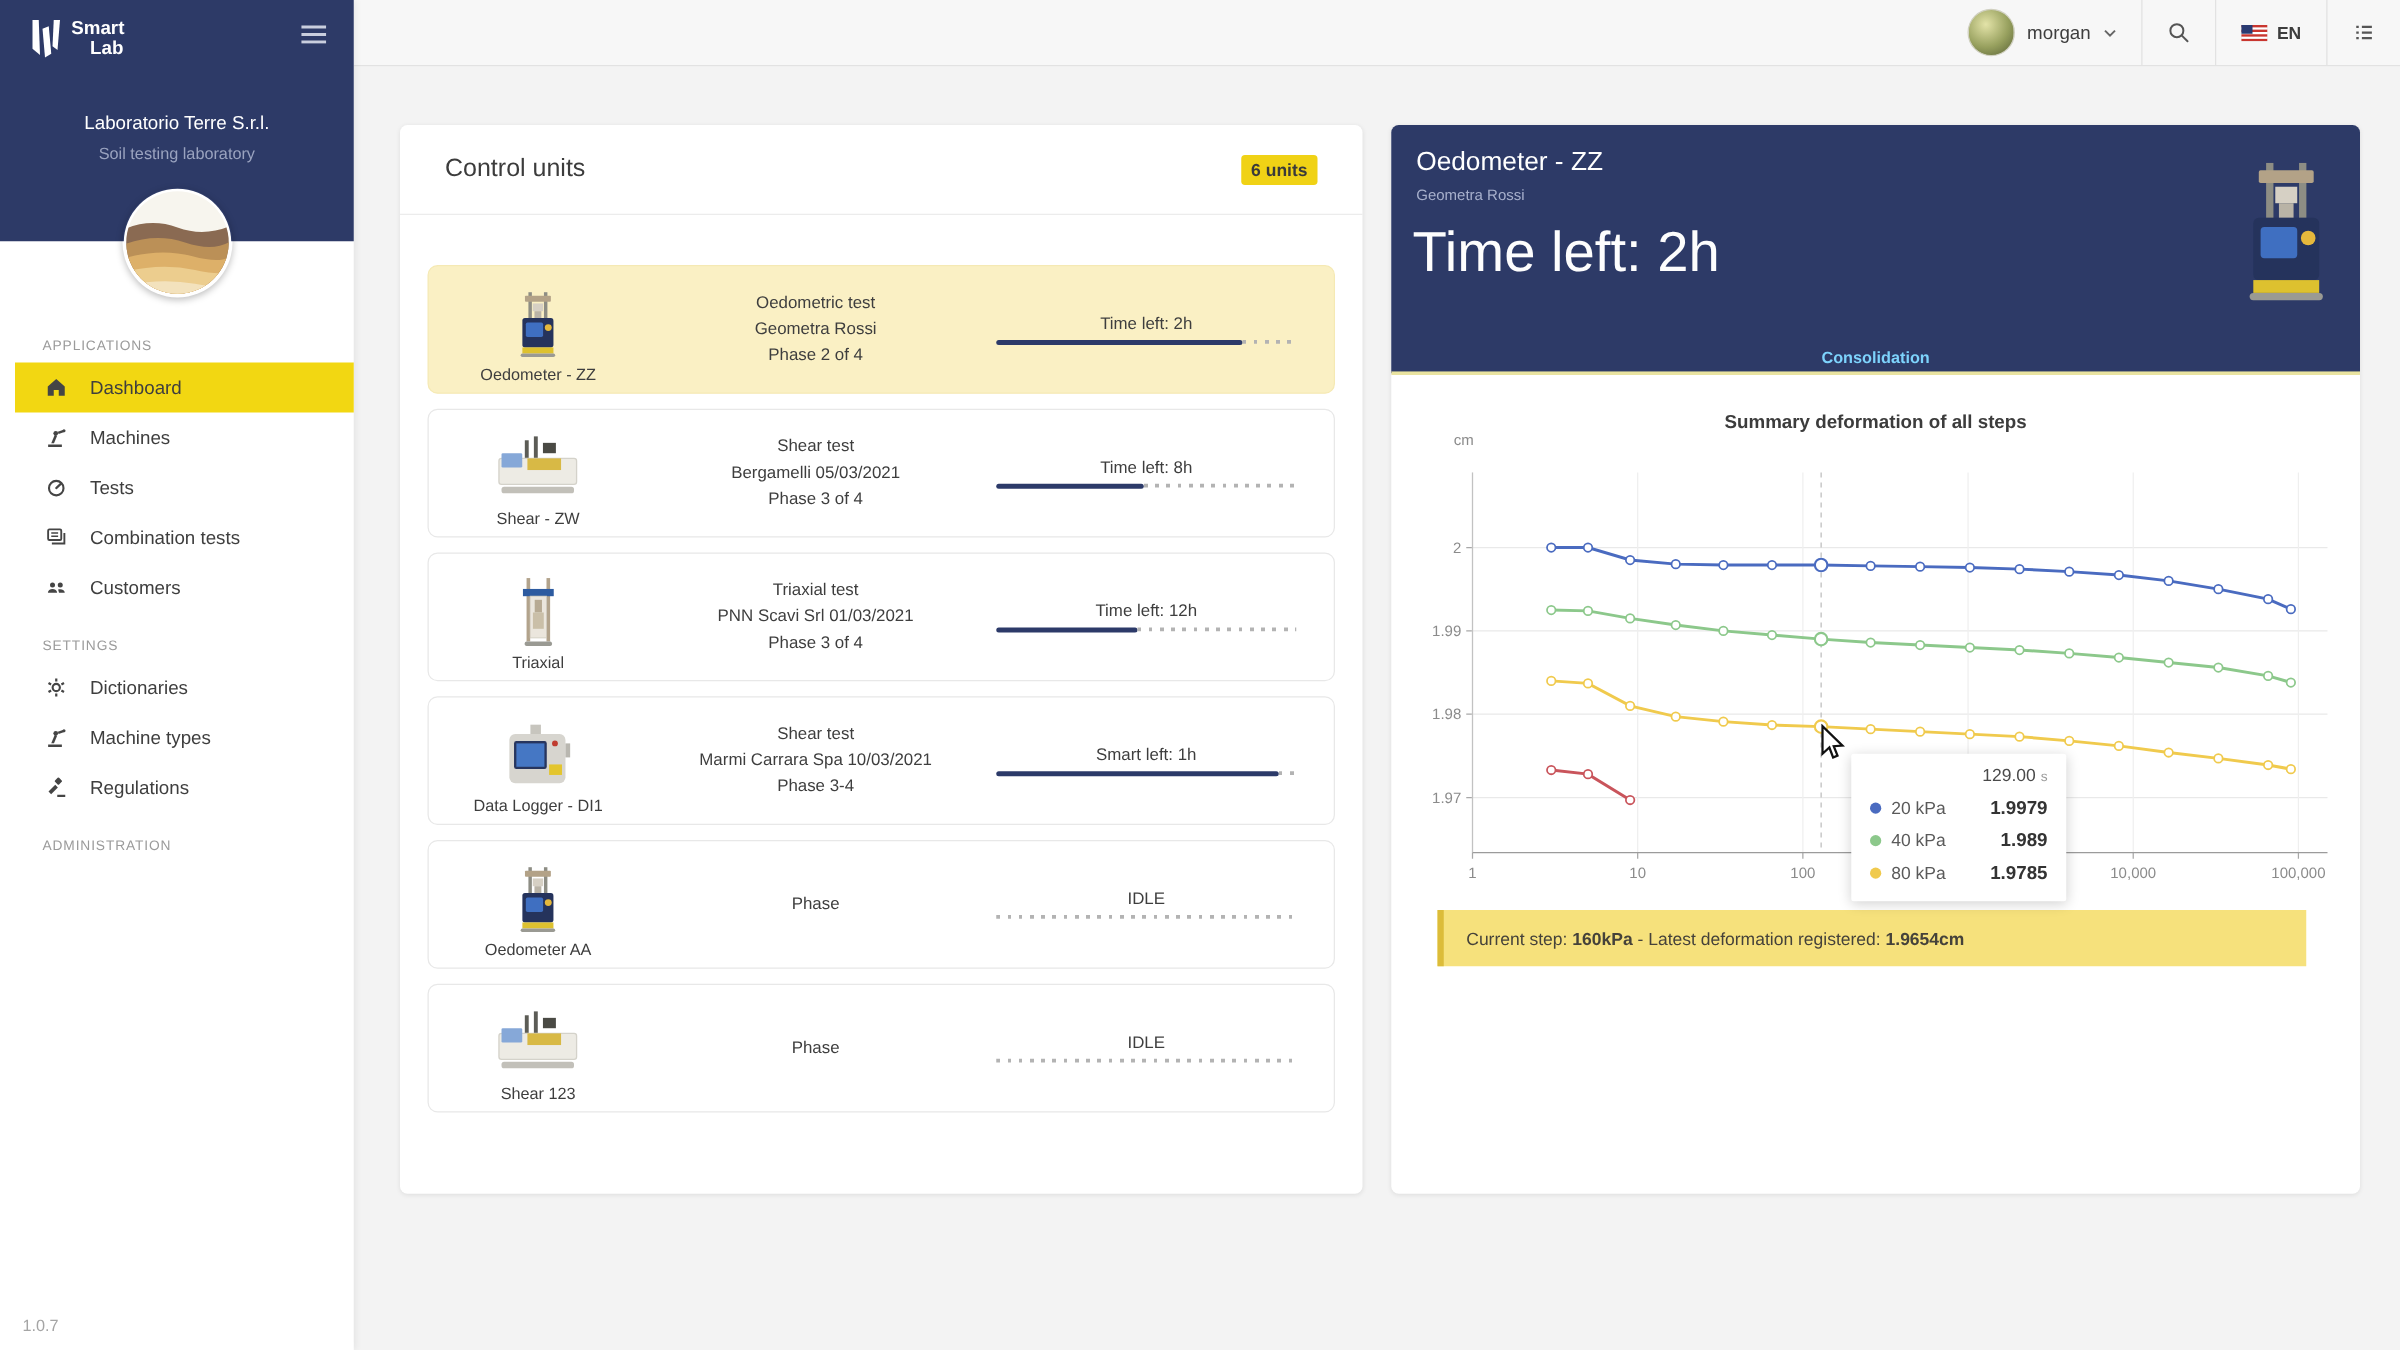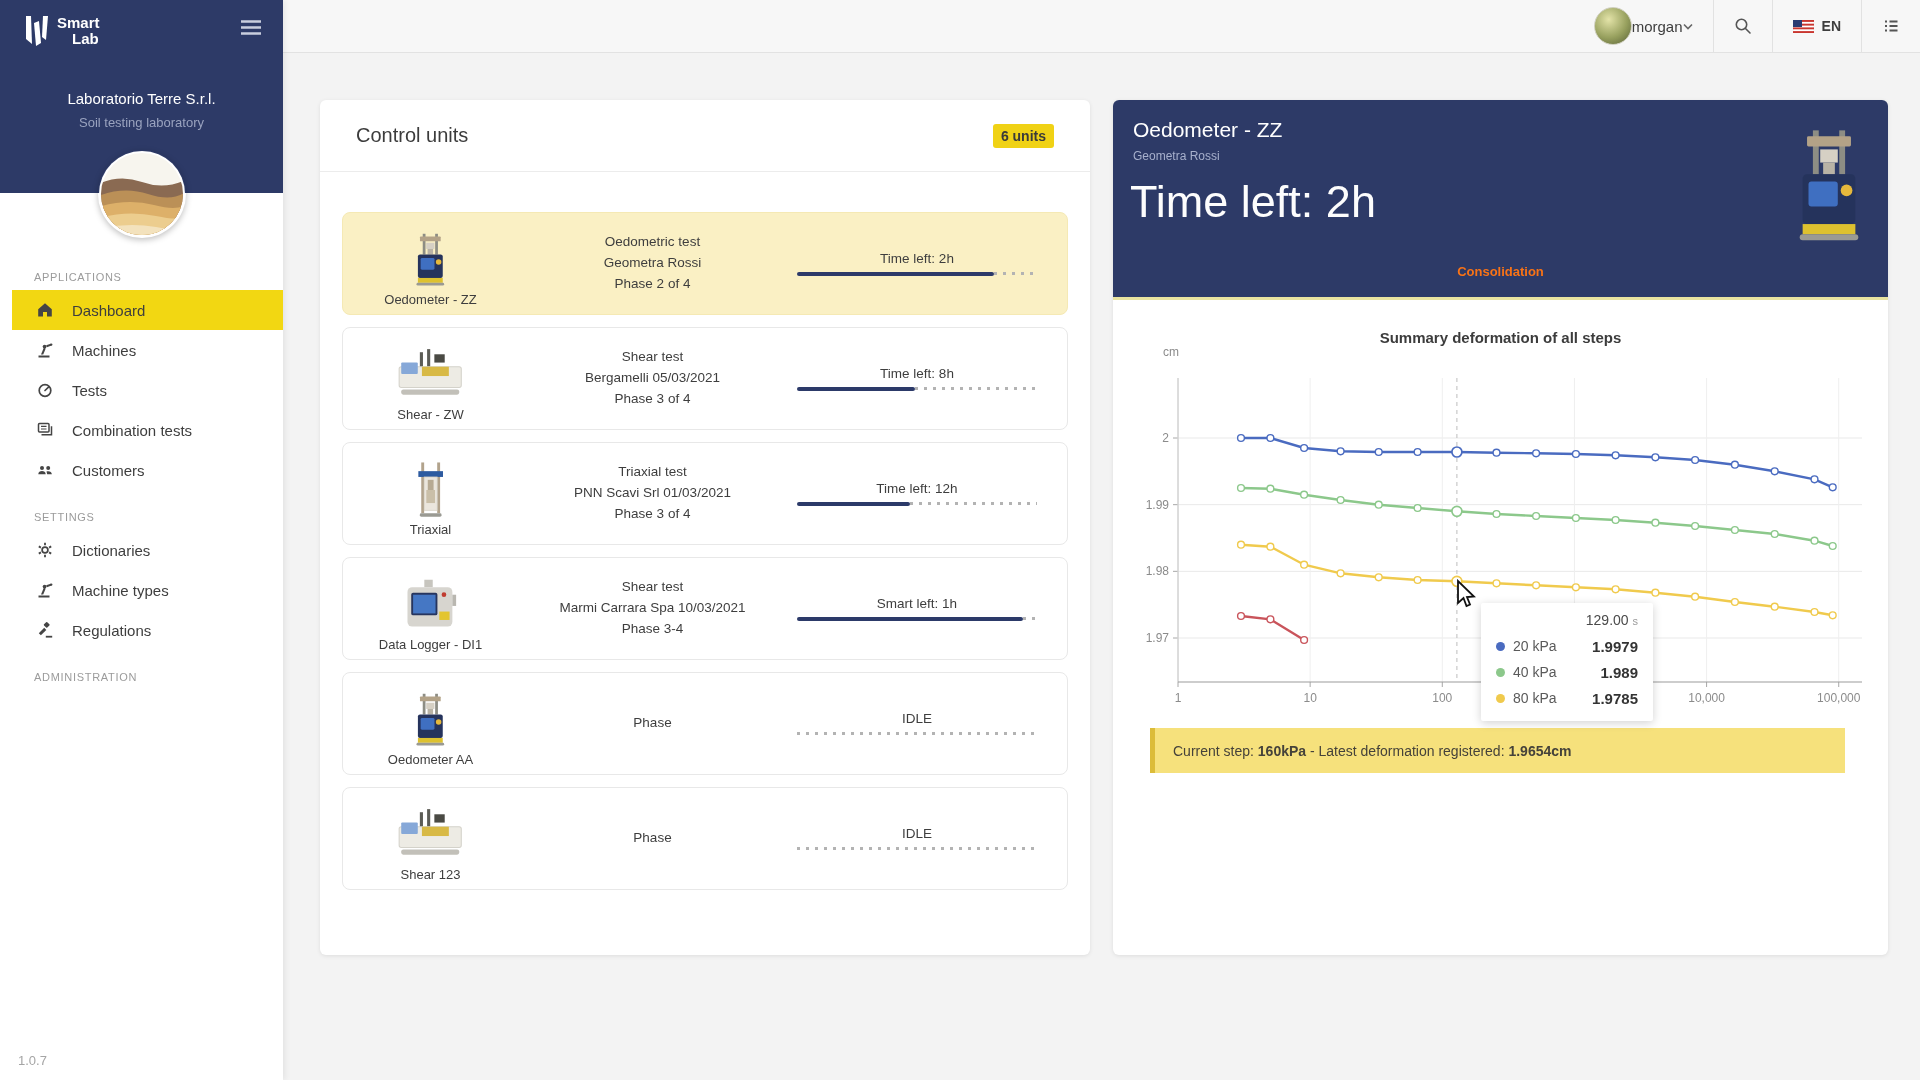--- a/index.html
+++ b/index.html
@@ -6,21 +6,21 @@
   html,body { margin:0; padding:0; }
   body {
     width:1920px; height:1080px; position:relative; overflow:hidden;
     font-family:"Liberation Sans", sans-serif; background:#f3f3f3; color:#3e3e3e;
   }
   
   .topbar { position:absolute; left:283px; right:0; top:0; height:53px; background:#f7f7f7;
     border-bottom:1px solid #e2e2e2; display:flex; justify-content:flex-end; align-items:stretch; }
   .tb-group { display:flex; align-items:center; padding:0 20px; cursor:pointer; }
   .tb-sep { width:1px; background:#e2e2e2; }
-  .tb-user { }
+  .tb-user { gap:10px; }
   .avatar { width:38px; height:38px; border-radius:50%;
     background:radial-gradient(circle at 38% 32%, #e3e3a8, #97a05e 55%, #5d6639 95%); border:1px solid #d0d0c0;}
   .tb-user span.uname { font-size:15px; color:#3e3e3e; }
   
   .sidebar { position:absolute; left:0; top:0; width:283px; height:1080px; background:#fff;
     box-shadow:2px 0 6px rgba(0,0,0,.07); z-index:10; }
   .sb-head { height:193px; background:#2d3a67; position:relative; }
   .logo { position:absolute; left:24px; top:14px; display:flex; gap:7px; }
   .logo-text { color:#fff; font-weight:bold; font-size:15px; line-height:1.05; display:flex; flex-direction:column;justify-content:center; }
   .logo-text .l2 { margin-left:15px; }
@@ -60,22 +60,22 @@
   .p-bar { display:flex; align-items:center; height:5px; }
   .p-fill { height:4px; background:#2c3a69; border-radius:2px; }
   .p-dots { flex:1; height:3px;
     background-image:repeating-linear-gradient(90deg,#b3b3b3 0 3px,transparent 3px 9px); }
   
   .dt-head { height:200px; background:#2d3a67; border-radius:6px 6px 0 0;
     border-bottom:3px solid #e9e3a0; position:relative; color:#fff; }
   .dt-title { position:absolute; left:20px; top:18px; font-size:21px; font-weight:500; }
   .dt-sub   { position:absolute; left:20px; top:49px; font-size:12px; color:#a7b0cc; }
   .dt-time  { position:absolute; left:17px; top:76px; font-size:45px; color:#fdfdfd; }
-  .dt-tab   { position:absolute; bottom:18px; width:100%; text-align:center; font-size:13px;
-    font-weight:bold; color:#f97316; cursor:pointer; }
+  .dt-tab   { position:absolute; bottom:4px; width:100%; text-align:center; font-size:13px;
+    font-weight:bold; color:#7dd3fc; cursor:pointer; }
   .dt-machine { position:absolute; right:18px; top:10px; width:82px; height:152px; }
   .dt-machine svg { width:100%; height:100%; }
   .chart-wrap { position:absolute; left:0; top:203px; width:775px; height:425px; }
   .chart-title { text-align:center; font-weight:bold; font-size:15px; color:#3c3c3c; padding-top:26px; }
   .chart-unit { position:absolute; left:50px; top:42px; font-size:12px; color:#8b8b8b; }
   #chart-svg { position:absolute; left:0; top:0; width:775px; height:425px; }
   #chart-svg text { font-size:12px; fill:#8b8b8b; }
   .tooltip { position:absolute; left:368px; top:300px; width:172px; background:#fff;
     box-shadow:0 2px 10px rgba(0,0,0,.18); padding:9px 15px 10px; z-index:5; border-radius:2px; }
   .tt-head { text-align:right; font-size:14px; color:#4a4a4a; margin-bottom:5px; }

